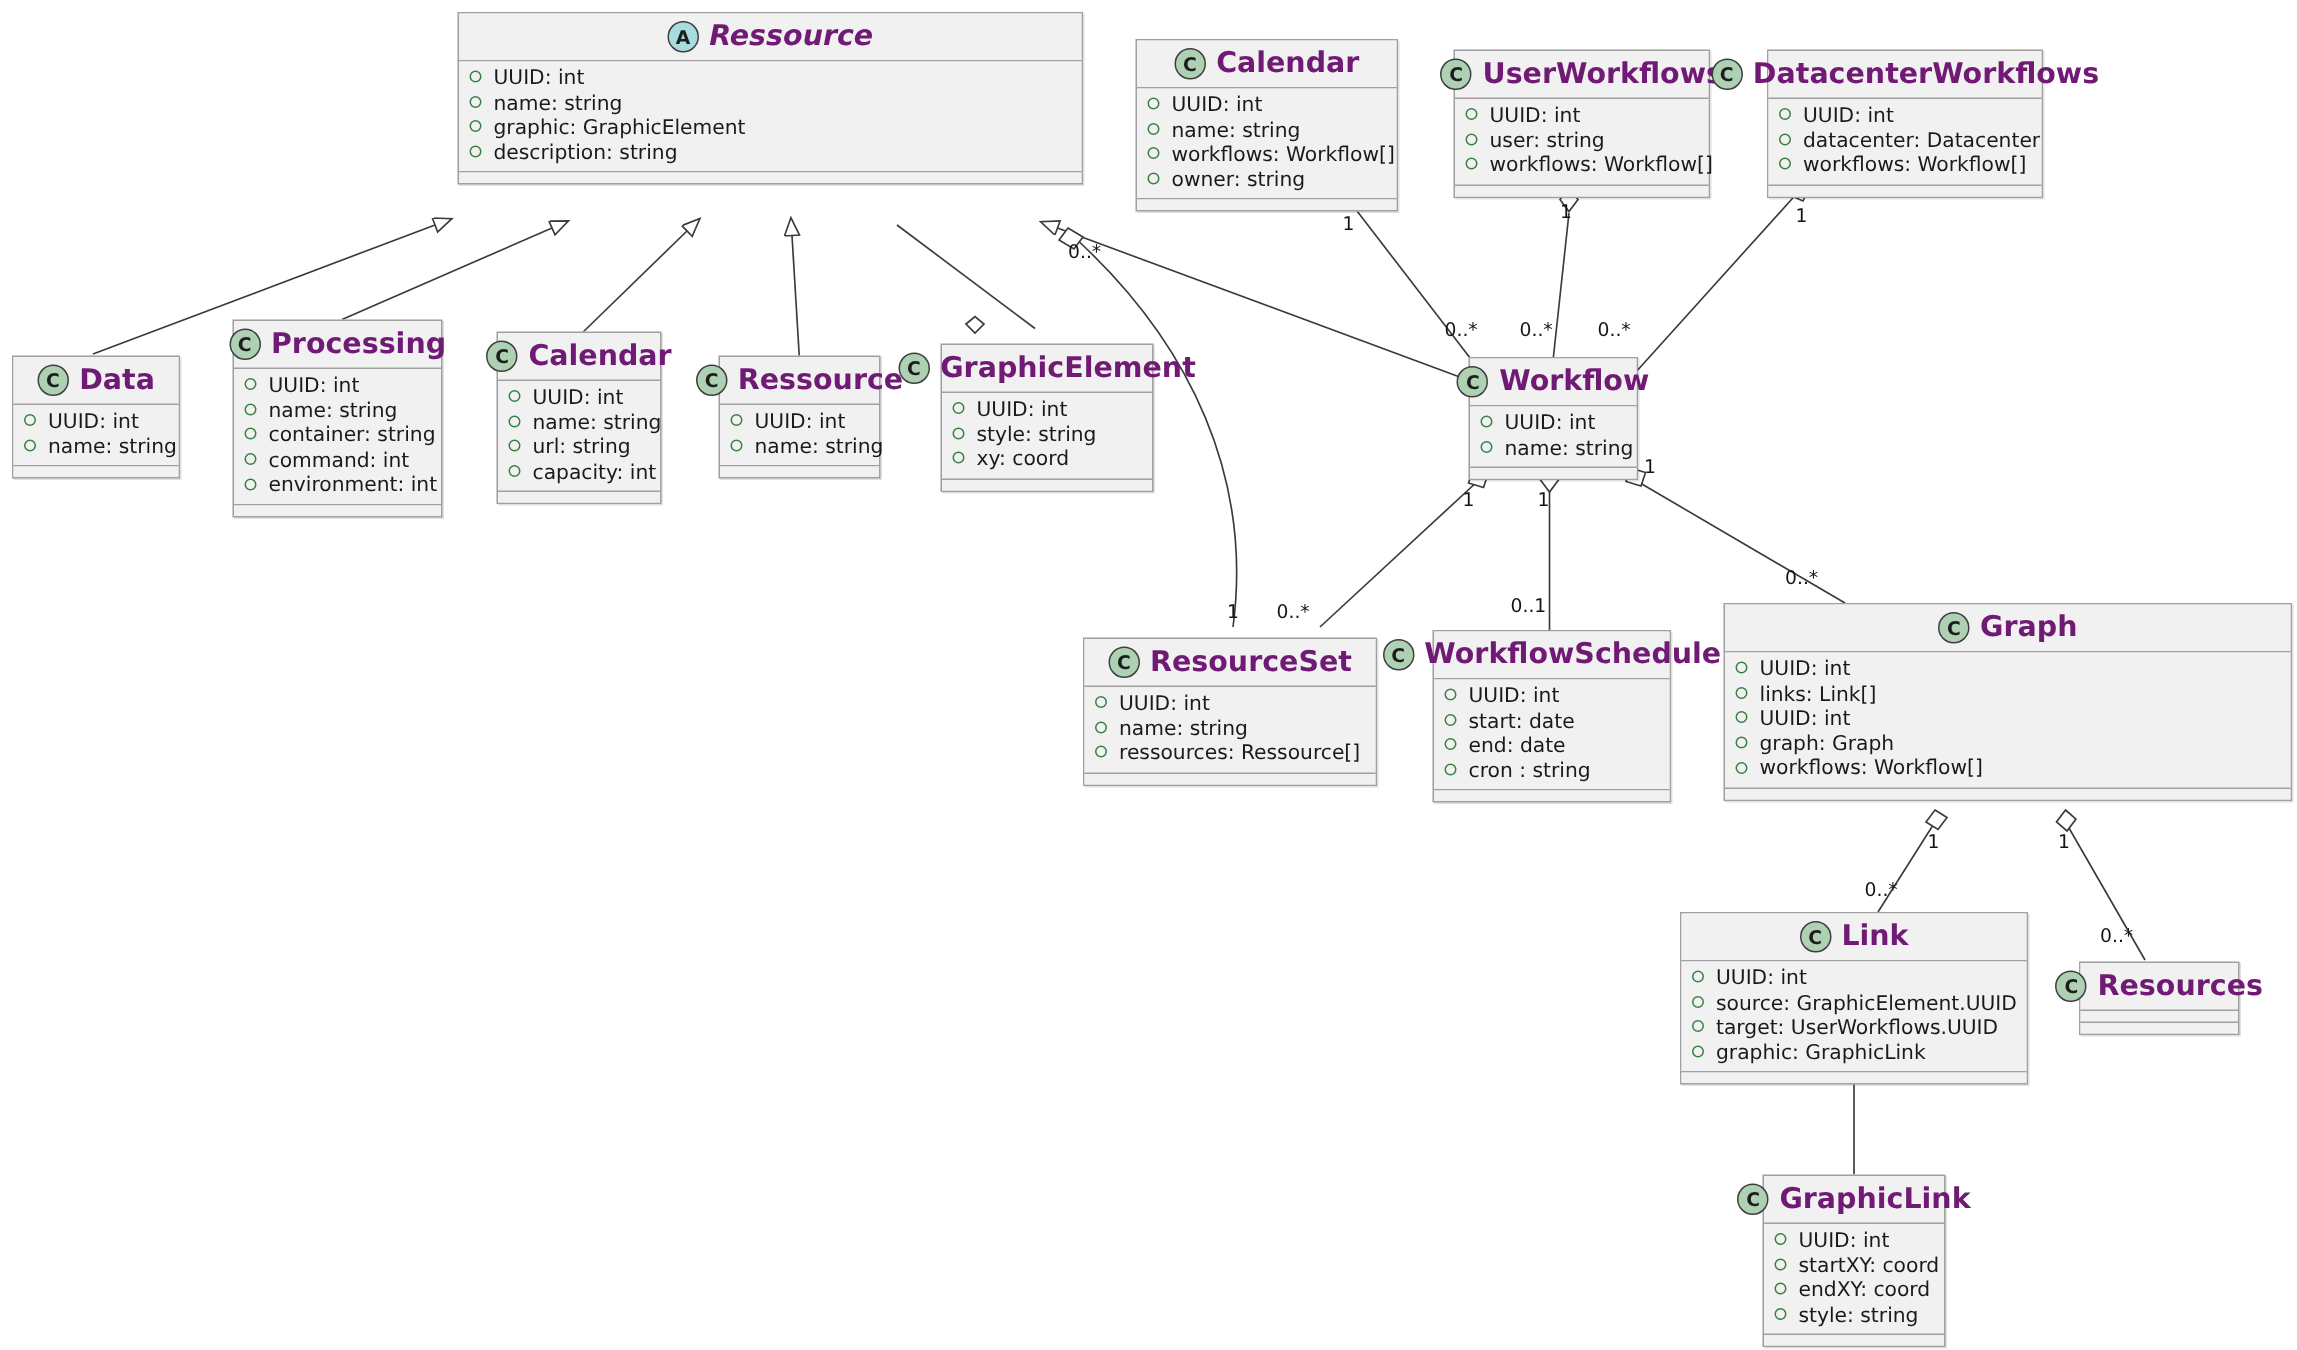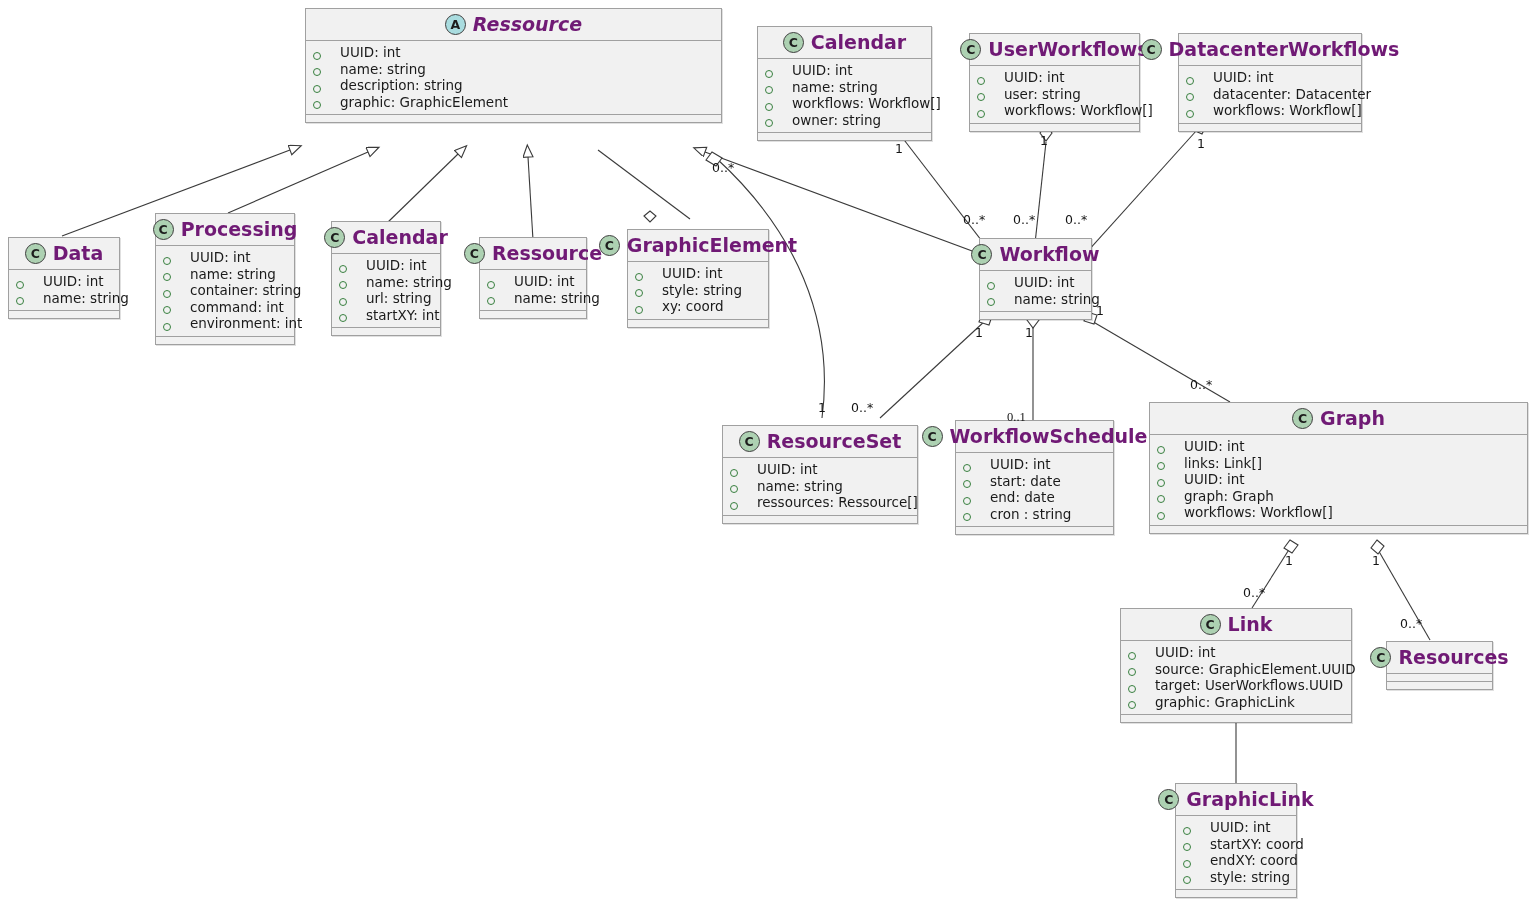--- a/index.html
+++ b/index.html
@@ -16,21 +16,21 @@
   .hdr.abstract .cname{font-style:italic;}
   .circ{width:19px;height:19px;border-radius:50%;flex:0 0 19px;
         display:flex;align-items:center;justify-content:center;
         font-size:12.5px;font-weight:bold;color:#1d1d1d;
         border:1.2px solid #3f3f3f;}
   .circ.c{background:#add1b2;}
   .circ.a{background:#a9dcdf;}
   .sep{height:1px;background:#a0a0a0;}
   .attrs{padding:3px 7px 4px 7px;background:#f1f1f1;}
   .attr{font-size:13.5px;color:#1a1a1a;white-space:nowrap;line-height:16.6px;
-        display:flex;align-items:flex-end;gap:19px;}
+        display:flex;align-items:center;gap:8px;}
   .bullet{display:inline-block;width:6px;height:6px;border-radius:50%;
           border:1.2px solid #38803f;background:transparent;flex:0 0 6px;
           position:relative;top:-1px;}
   .foot{height:7px;background:#f1f1f1;}
   .mult{position:absolute;font-size:12.5px;color:#141414;white-space:nowrap;}
 </style>
 </head>
 <body>
 
 <div id="canvas">
@@ -93,26 +93,26 @@
       <div class="attr">
           <span class="bullet"></span>
           <span>UUID: int</span>
         </div>
       <div class="attr">
           <span class="bullet"></span>
           <span>name: string</span>
         </div>
       <div class="attr">
           <span class="bullet"></span>
+          <span>graphic: GraphicElement</span>
+        </div>
+      <div class="attr">
+          <span class="bullet"></span>
           <span>description: string</span>
         </div>
-      <div class="attr">
-          <span class="bullet"></span>
-          <span>graphic: GraphicElement</span>
-        </div>
     </div>
     <div class="sep"></div>
     <div class="foot"></div>
   </div>
 
   <div class="umlclass" style="left:757px;top:26px;width:175px;">
     <div class="hdr">
       <span class="circ c">C</span>
       <span class="cname">Calendar</span>
     </div>
@@ -253,21 +253,21 @@
       <div class="attr">
           <span class="bullet"></span>
           <span>name: string</span>
         </div>
       <div class="attr">
           <span class="bullet"></span>
           <span>url: string</span>
         </div>
       <div class="attr">
           <span class="bullet"></span>
-          <span>startXY: int</span>
+          <span>capacity: int</span>
         </div>
     </div>
     <div class="sep"></div>
     <div class="foot"></div>
   </div>
 
   <div class="umlclass" style="left:479px;top:237px;width:108px;">
     <div class="hdr">
       <span class="circ c">C</span>
       <span class="cname">Ressource</span>
@@ -488,21 +488,21 @@
       <div class="mult" style="left: 1040px; top: 133px;">1</div>
       <div class="mult" style="left: 1197px; top: 136px;">1</div>
       <div class="mult" style="left: 963px; top: 212px;">0..*</div>
       <div class="mult" style="left: 1013px; top: 212px;">0..*</div>
       <div class="mult" style="left: 1065px; top: 212px;">0..*</div>
       <div class="mult" style="left: 975px; top: 325px;">1</div>
       <div class="mult" style="left: 1025px; top: 325px;">1</div>
       <div class="mult" style="left: 1096px; top: 303px;">1</div>
       <div class="mult" style="left: 851px; top: 400px;">0..*</div>
       <div class="mult" style="left: 818px; top: 400px;">1</div>
-      <div class="mult" style="left: 1007px; top: 410px; font-family: Liberation Serif, serif;">0..1</div>
+      <div class="mult" style="left: 1007px; top: 396px;">0..1</div>
       <div class="mult" style="left: 1190px; top: 377px;">0..*</div>
       <div class="mult" style="left: 1285px; top: 553px;">1</div>
       <div class="mult" style="left: 1372px; top: 553px;">1</div>
       <div class="mult" style="left: 1243px; top: 585px;">0..*</div>
       <div class="mult" style="left: 1400px; top: 616px;">0..*</div>
     </div>
 
 </div>
 
 </body></html>

